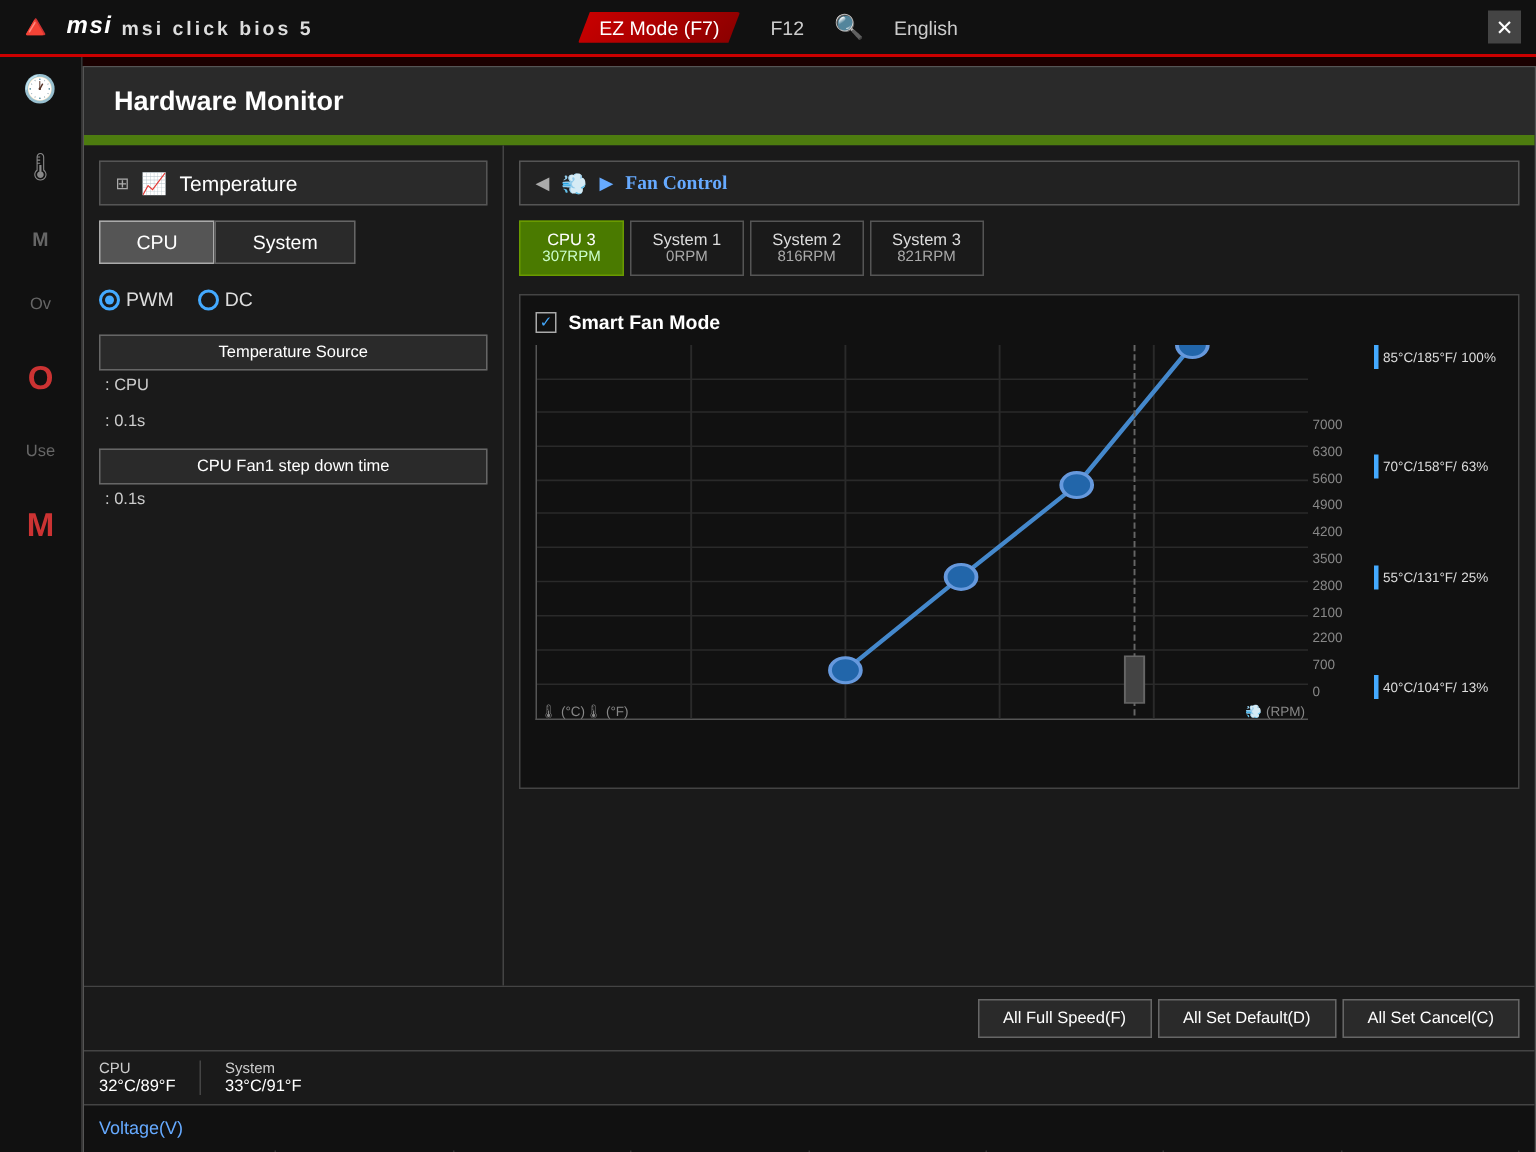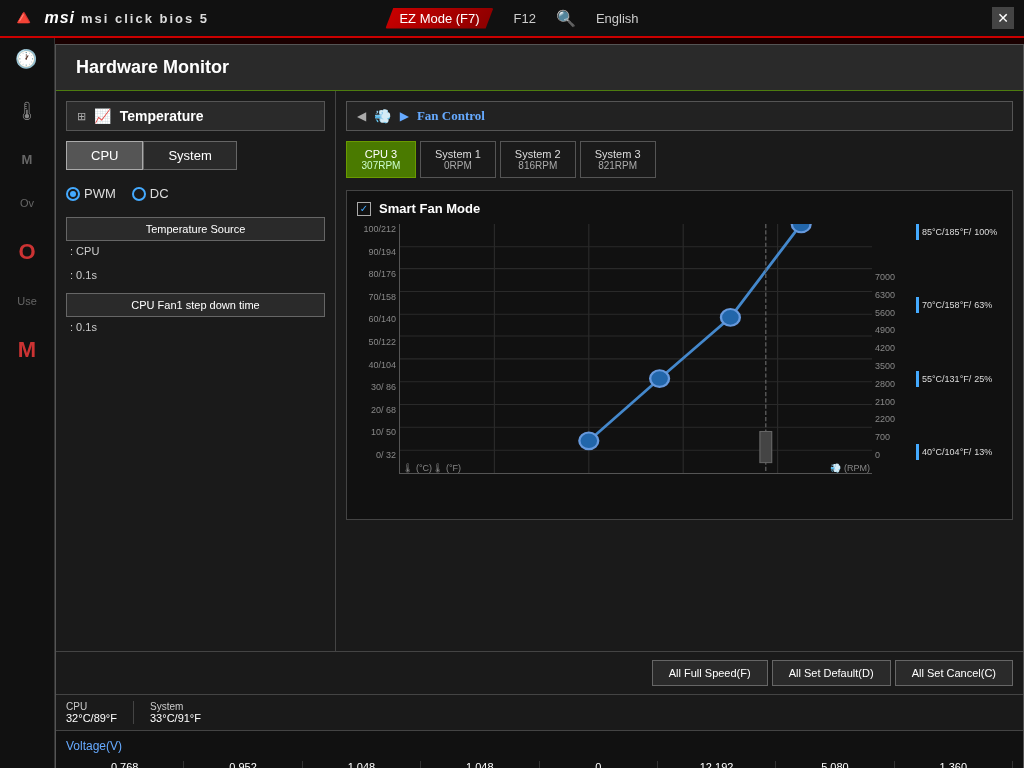--- a/index.html
+++ b/index.html
@@ -78,21 +78,21 @@
       border: 1px solid #555;
       padding: 0;
       position: relative;
     }
     .modal-header {
       background: #2a2a2a;
       padding: 12px 20px;
       display: flex;
       align-items: center;
       justify-content: space-between;
-      border-bottom: 1px solid #4d7c0f;
+      border-bottom: 7px solid #4d7c0f;
     }
     .modal-title {
       font-size: 18px;
       color: #fff;
       font-weight: bold;
     }
     .modal-buttons {
       display: flex;
       gap: 4px;
     }
@@ -128,21 +128,21 @@
       align-items: center;
       gap: 8px;
       margin-bottom: 10px;
     }
     .section-icon {
       color: #4af;
       font-size: 14px;
     }
     .section-title {
       font-size: 14px;
-      font-weight: bold;
+      font-weight: normal;
       color: #fff;
     }
     .tab-buttons {
       display: flex;
       gap: 0;
       margin-bottom: 16px;
     }
     .tab-btn {
       background: #2a2a2a;
       border: 1px solid #666;
@@ -460,33 +460,20 @@
         </div>
 
         <div class="chart-area">
           <div class="smart-fan-header">
             <div class="checkbox-icon">✓</div>
             <span class="chart-title">Smart Fan Mode</span>
           </div>
 
           <div style="display:flex; height:250px; gap:0;">
 
-            <div style="width:42px; display:flex; flex-direction:column; justify-content:space-between; font-size:9px; color:#888; text-align:right; padding-right:3px; padding-bottom:14px;">
-              <span>100/212</span>
-              <span>90/194</span>
-              <span>80/176</span>
-              <span>70/158</span>
-              <span>60/140</span>
-              <span>50/122</span>
-              <span>40/104</span>
-              <span>30/ 86</span>
-              <span>20/ 68</span>
-              <span>10/ 50</span>
-              <span>0/ 32</span>
-            </div>
 
             <div style="flex:1; position:relative; border-left:1px solid #555; border-bottom:1px solid #555;">
               <svg width="100%" height="100%" viewBox="0 0 400 240" preserveAspectRatio="none">
 
                 <line x1="0" y1="218" x2="400" y2="218" stroke="#2a2a2a" stroke-width="1"></line>
                 <line x1="0" y1="196" x2="400" y2="196" stroke="#2a2a2a" stroke-width="1"></line>
                 <line x1="0" y1="174" x2="400" y2="174" stroke="#2a2a2a" stroke-width="1"></line>
                 <line x1="0" y1="152" x2="400" y2="152" stroke="#2a2a2a" stroke-width="1"></line>
                 <line x1="0" y1="130" x2="400" y2="130" stroke="#2a2a2a" stroke-width="1"></line>
                 <line x1="0" y1="108" x2="400" y2="108" stroke="#2a2a2a" stroke-width="1"></line>

